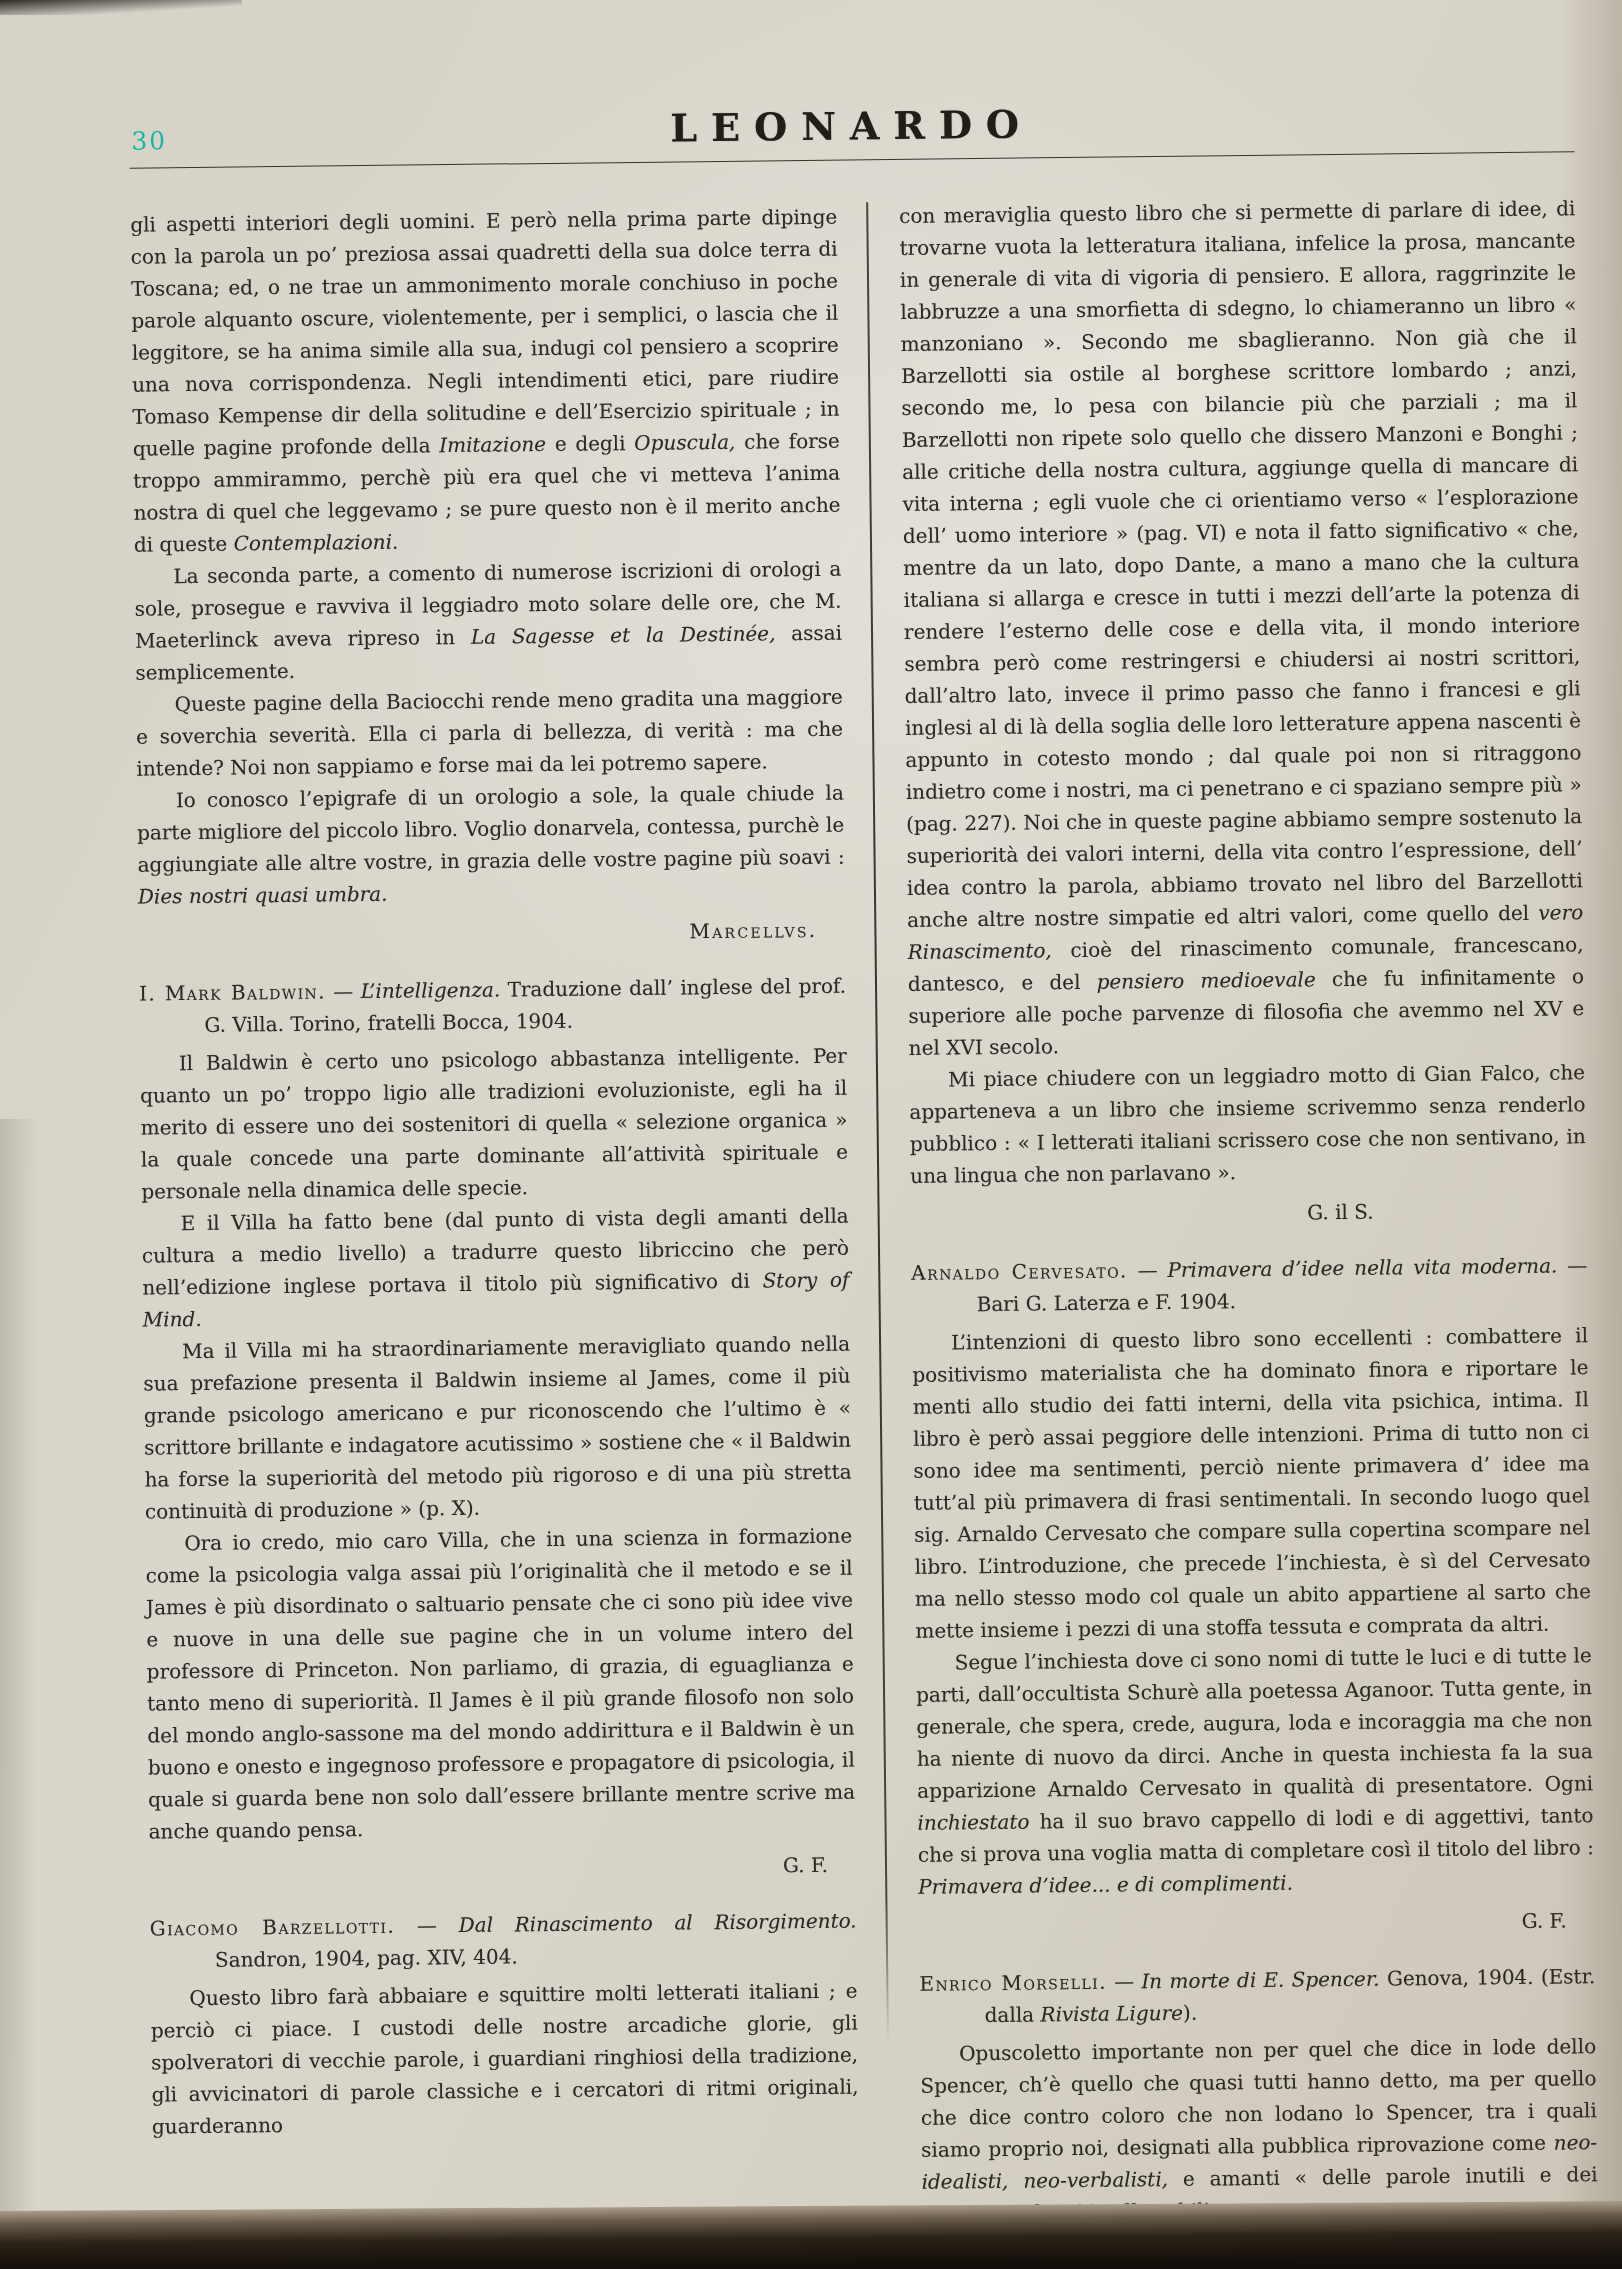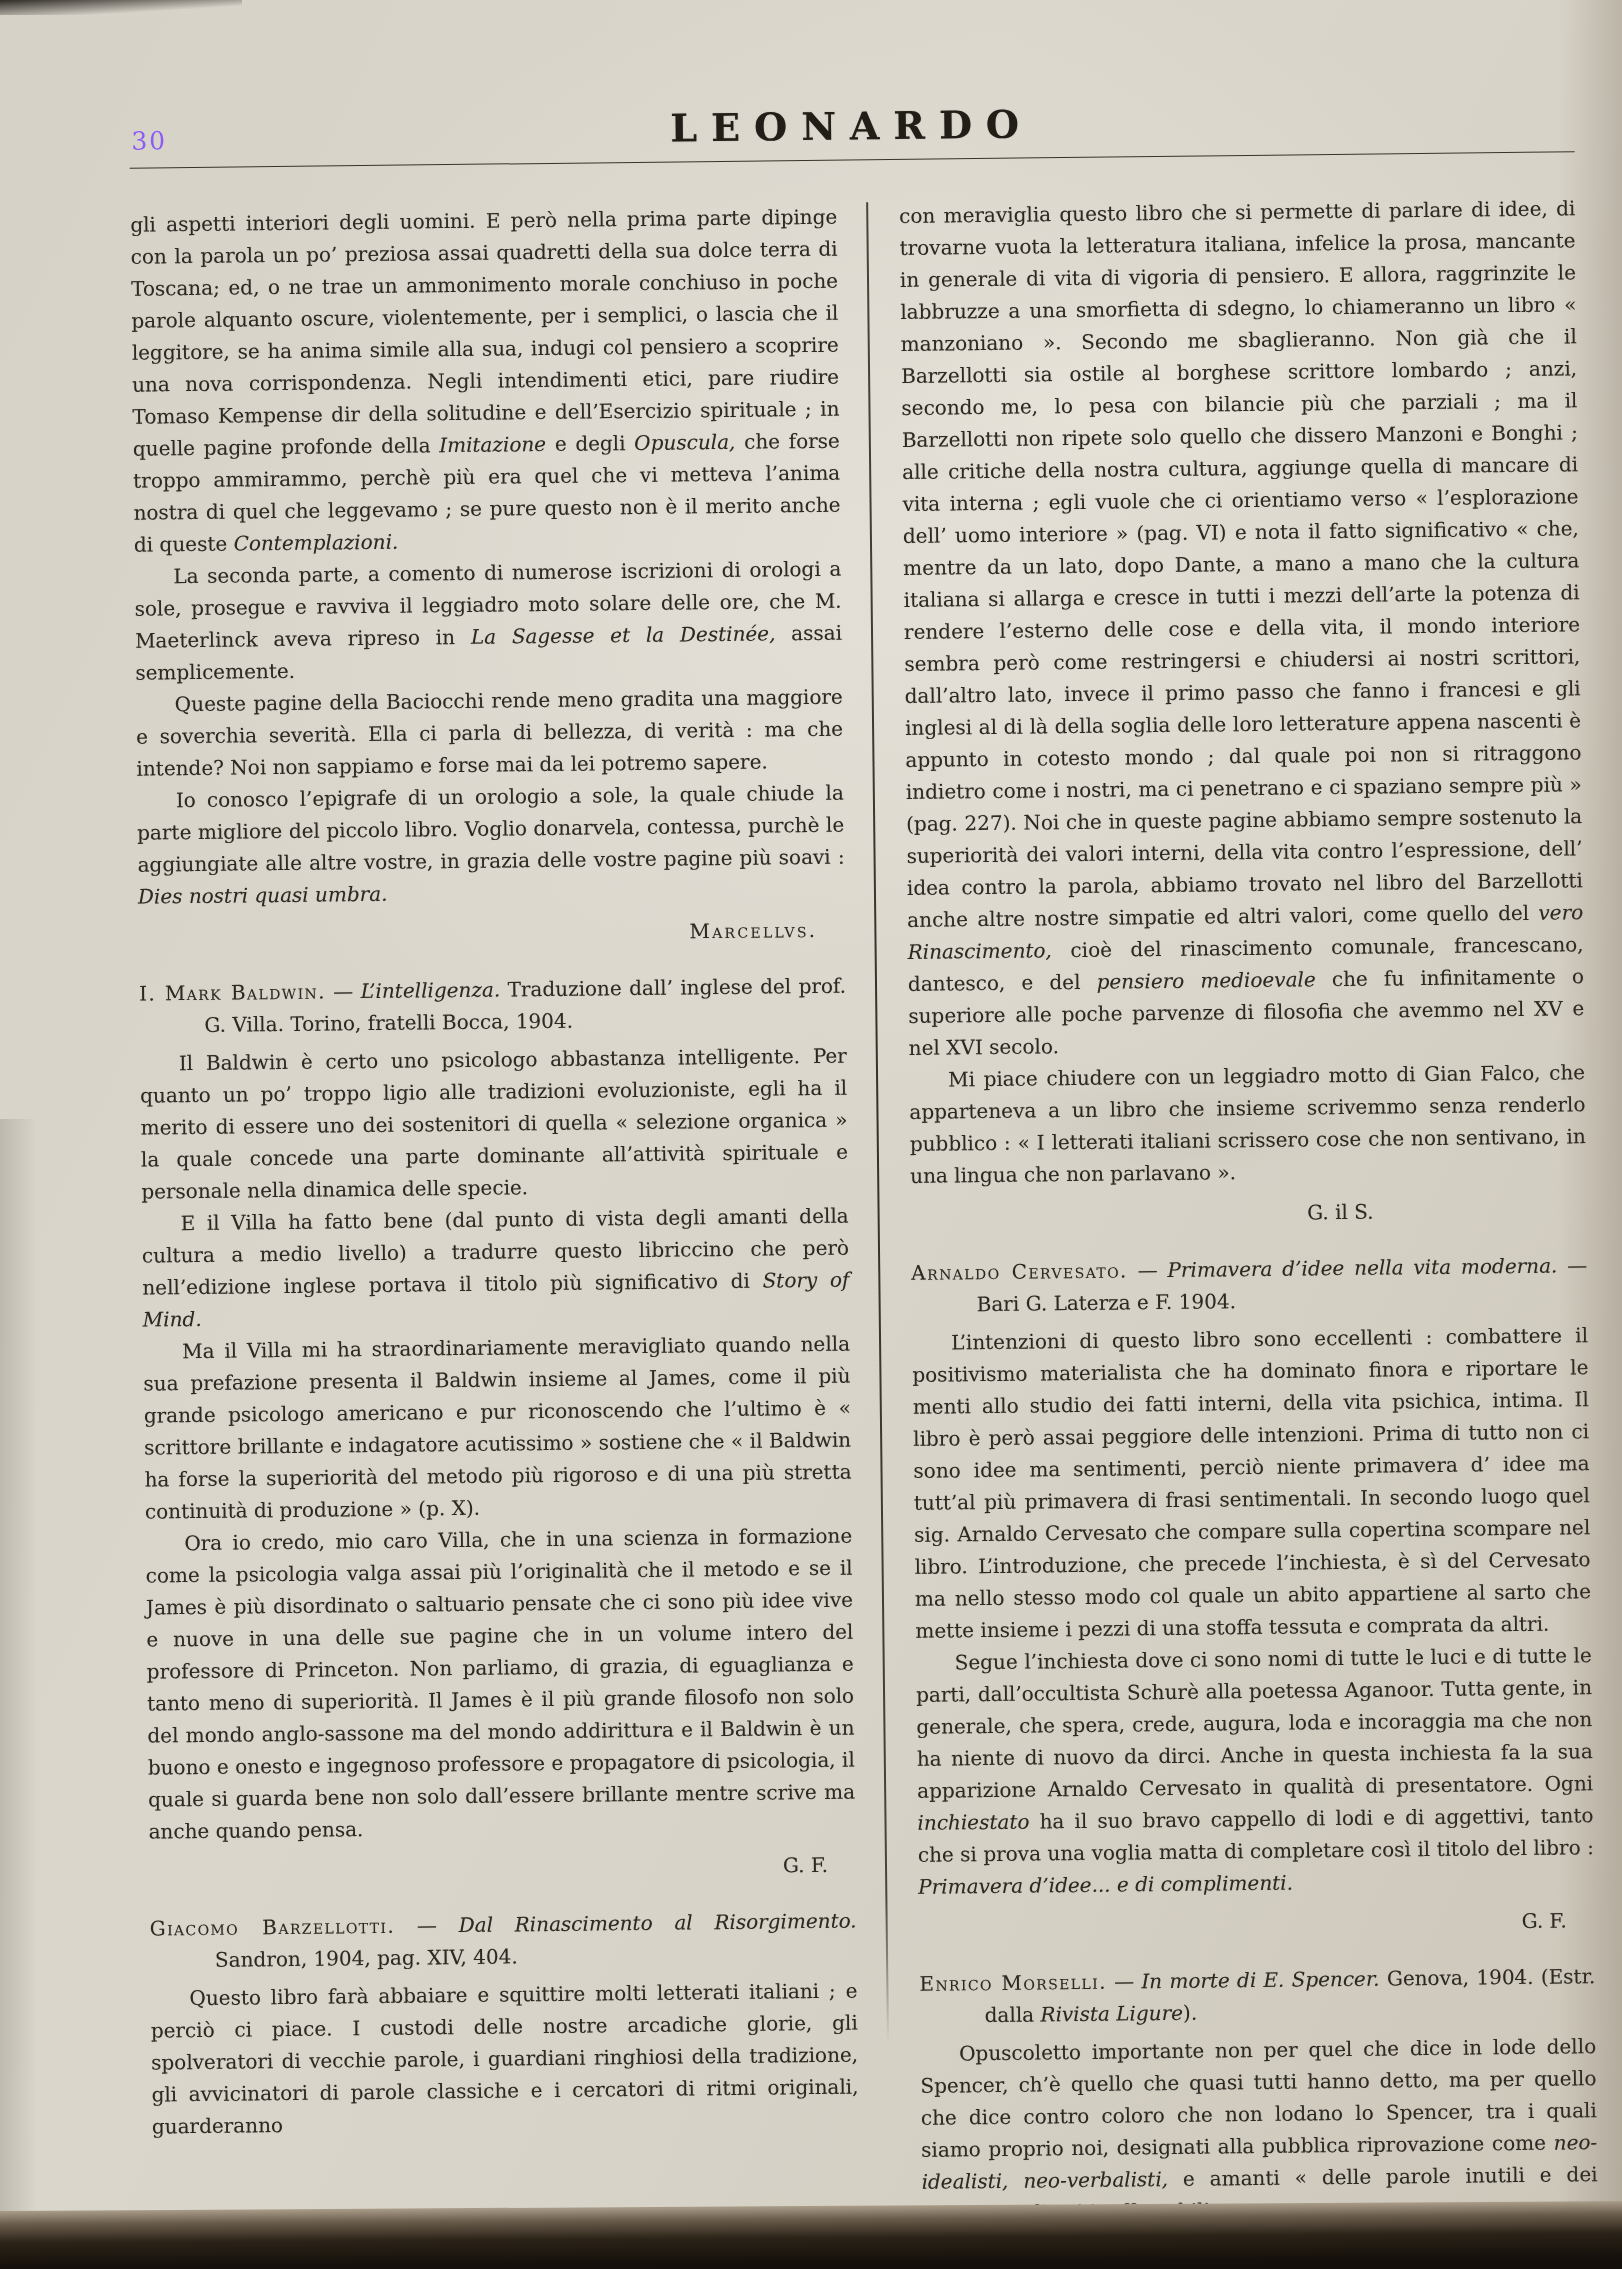--- a/index.html
+++ b/index.html
@@ -36,21 +36,21 @@
   
   .scan{
     position:absolute;left:0;top:0;width:1622px;height:2217px;
     transform:rotate(-0.65deg);
     transform-origin:811px 1072px;
     color:#2c2822;
   }
   .header{position:absolute;top:104px;left:140px;width:1445px;}
   .page-num{
     position:absolute;left:1.9px;top:15px;
-    font-size:25px;letter-spacing:1.9px;color:#8b5cf6;
+    font-size:25px;letter-spacing:1.9px;color:#14b8a6;
   }
   .masthead{
     text-align:center;
     font-size:38px;font-weight:bold;letter-spacing:14px;
     color:#211d17;
     text-shadow:0 0 0.9px rgba(33,29,23,0.5);
   }
   .head-rule{
     margin-top:11.2px;height:0;
     border-bottom:1.9px solid #39332a;

